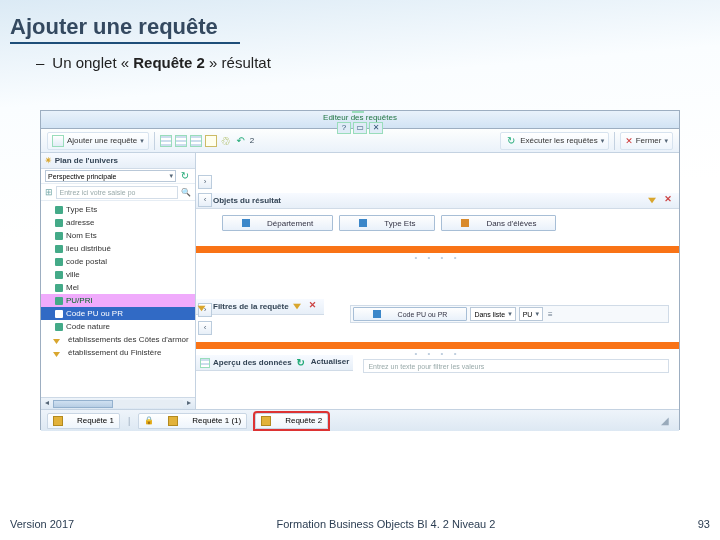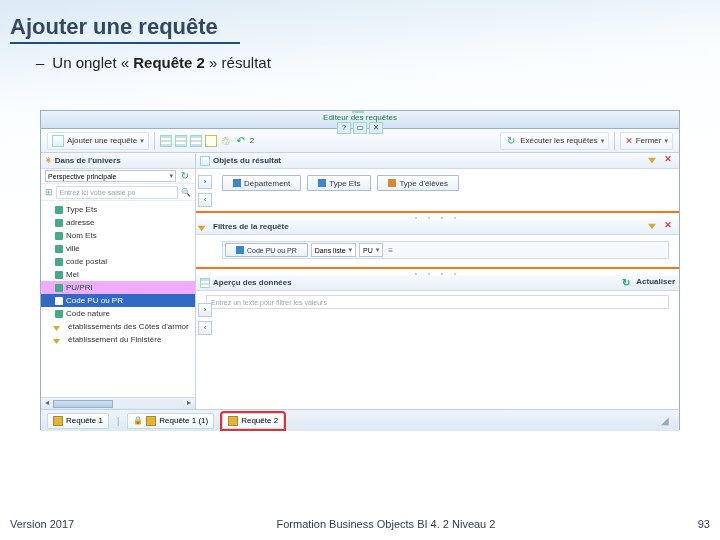--- a/index.html
+++ b/index.html
@@ -48,47 +48,47 @@
   .titem.hl  { background:#316ac5; color:#fff; }
   .titem .dim-ic { display:inline-block; width:8px; height:8px; background:#4a8; border-radius:1px; }
   .hscroll { height:12px; background:linear-gradient(#eef4fa,#dde8f3); border-top:1px solid #cdd9e6; display:flex; align-items:center; }
   .hscroll .ar { width:12px; height:12px; text-align:center; font-size:8px; color:#567; }
   .hscroll .track { flex:1; height:8px; background:#e6edf4; position:relative; }
   .hscroll .thumb { position:absolute; left:0; width:60px; height:8px; background:linear-gradient(#cfe0f1,#b8cee4); border:1px solid #94b1ce; }
   .vbtns { position:absolute; left:2px; top:22px; display:flex; flex-direction:column; gap:4px; }
   .vbtns2 { top:150px; }
   .vbtn { width:14px; height:14px; border:1px solid #bcd; background:linear-gradient(#fff,#e7eff8); font-size:8px; text-align:center; line-height:12px; color:#567;}
 
-  .rsection { border-bottom:2px solid #f97316; }
+  .rsection { border-bottom:7px solid #f97316;margin-top:40px; }
   .obj-area { flex:0 0 60px; display:flex; flex-direction:column; }
   .obj-body { flex:1; display:flex; align-items:flex-start; gap:6px; padding:6px 10px 6px 26px; }
   .chip { height:16px; border:1px solid #a7bed6; border-radius:1px; background:linear-gradient(#fefefe,#e9f1fa);
-          display:flex; align-items:center; gap:3px; padding:0 10px; font-size:8px; color:#334; }
+          display:flex; align-items:center; gap:17px; padding:0 19px; font-size:8px; color:#334; }
   .chip .dic { width:8px; height:8px; background:#3c87c9; display:inline-block; }
   .chip.m .dic { background:#d98a2c; }
   .iconbtn { width:14px; height:14px; display:inline-block; border:0; font-size:9px; color:#678; text-align:center; }
   .panel-head .rr { margin-left:auto; display:flex; gap:4px; }
 
   .dots { height:6px; text-align:center; color:#bcd; font-size:8px; letter-spacing:4px; }
 
-  .flt-area { flex:0 0 50px; display:flex; flex-direction:column; }
+  .flt-area { flex:0 0 50px; display:flex; flex-direction:row; }
   .flt-body { flex:1; padding:6px 10px 6px 26px; }
   .filter-line { height:18px; border:1px solid #d0dbe7; background:#f6f9fc; display:flex; align-items:center; padding:2px; gap:3px;}
   .filter-line .chip { height:14px; font-size:7px; }
   .sel-mini { height:14px; border:1px solid #b9c8d8; background:#fff; font-size:7px; display:flex; align-items:center; padding:0 3px; }
   .sel-mini::after { content:"▾"; color:#567; margin-left:3px; }
 
-  .prev-area { flex:1; display:flex; flex-direction:column; }
+  .prev-area { flex:1; display:flex; flex-direction:row; }
   .prev-body { flex:1; padding:0; }
   .prev-body .pin { margin:4px 10px; height:14px; border:1px solid #d3dde8; font-size:7px; color:#9aa; padding:0 4px; display:flex; align-items:center; }
 
   
   .tabs { height:22px; background:linear-gradient(#eef4fa,#dde8f3); border-top:1px solid #c4d2e1;
           display:flex; align-items:center; padding:0 6px; gap:8px; }
-  .tab { height:16px; display:flex; align-items:center; gap:3px; padding:0 5px; font-size:8px;
+  .tab { height:16px; display:flex; align-items:center; gap:14px; padding:0 5px; font-size:8px;
          border:1px solid #c9d6e4; border-radius:2px 2px 0 0; background:linear-gradient(#fff,#eef5fc); }
   .tab .qic { width:10px; height:10px; background:#e2b23a; border:1px solid #b38a1f; display:inline-block; }
   .tab .lic { width:10px; height:10px; font-size:8px; color:#b38a1f; }
   .tab.hl { outline:2px solid #d33; outline-offset:0; }
   .resize { margin-left:auto; width:12px; height:12px; color:#9ab; font-size:10px; }
 
   
   .sfoot { position:absolute; bottom:10px; left:10px; right:10px; display:flex; align-items:center; font-size:11px; color:#2b3d52;}
   .sfoot .v { font-weight:400; color:#2b3d52; }
   .sfoot .c { flex:1; text-align:center; }
@@ -156,21 +156,21 @@
       <span>Fermer</span>
       <span style="font-size:7px;color:#567">▾</span>
     </div>
   </div>
 
   <div class="body">
 
     <div class="left">
       <div class="panel-head">
         <span style="color:#d9a62e">✴</span>
-        <span>Dans de l'univers</span>
+        <span>Plan de l'univers</span>
       </div>
       <div class="sub-row">
         <div class="combo">
           <span>Perspective principale</span>
         </div>
         <span class="ic-arrow ic-refresh"></span>
       </div>
       <div class="search">
         <span style="color:#7aa;font-size:9px">⊞</span>
         <div class="sin">Entrez ici votre saisie po</div>
@@ -184,25 +184,29 @@
         <div class="titem">
               <span class="dim-ic"></span>
               <span>adresse</span>
             </div>
         <div class="titem">
               <span class="dim-ic"></span>
               <span>Nom Ets</span>
             </div>
         <div class="titem">
               <span class="dim-ic"></span>
+              <span>lieu distribué</span>
+            </div>
+        <div class="titem">
+              <span class="dim-ic"></span>
+              <span>code postal</span>
+            </div>
+        <div class="titem">
+              <span class="dim-ic"></span>
               <span>ville</span>
-            </div>
-        <div class="titem">
-              <span class="dim-ic"></span>
-              <span>code postal</span>
             </div>
         <div class="titem">
               <span class="dim-ic"></span>
               <span>Mel</span>
             </div>
         <div class="titem sel">
               <span class="dim-ic"></span>
               <span>PU/PRI</span>
             </div>
         <div class="titem hl">
@@ -255,21 +259,21 @@
           <div class="chip">
                 <span class="dic"></span>
                 <span>Département</span>
               </div>
           <div class="chip">
                 <span class="dic"></span>
                 <span>Type Ets</span>
               </div>
           <div class="chip m">
                 <span class="dic"></span>
-                <span>Type d'élèves</span>
+                <span>Dans d'élèves</span>
               </div>
         </div>
       </div>
       <div class="dots">• • • •</div>
 
       <div class="flt-area rsection">
         <div class="panel-head">
           <span class="ic-filter"></span>
           <span>Filtres de la requête</span>
           <div class="rr">

